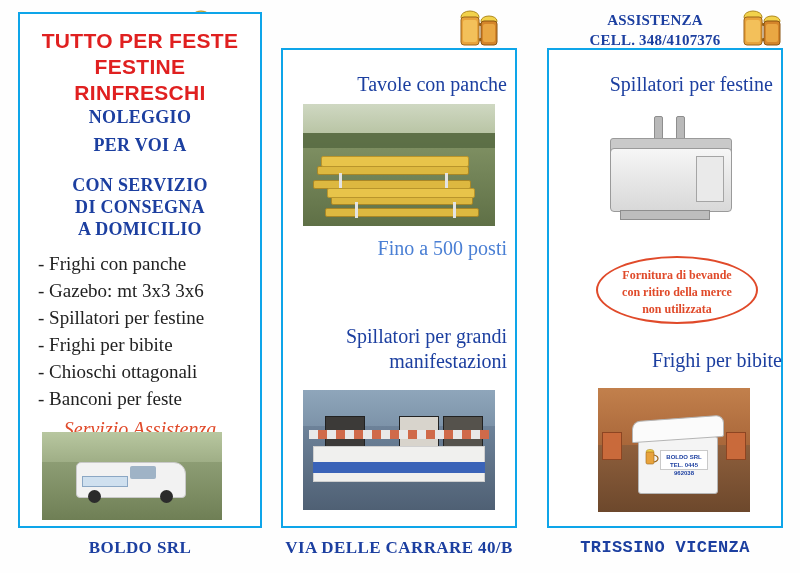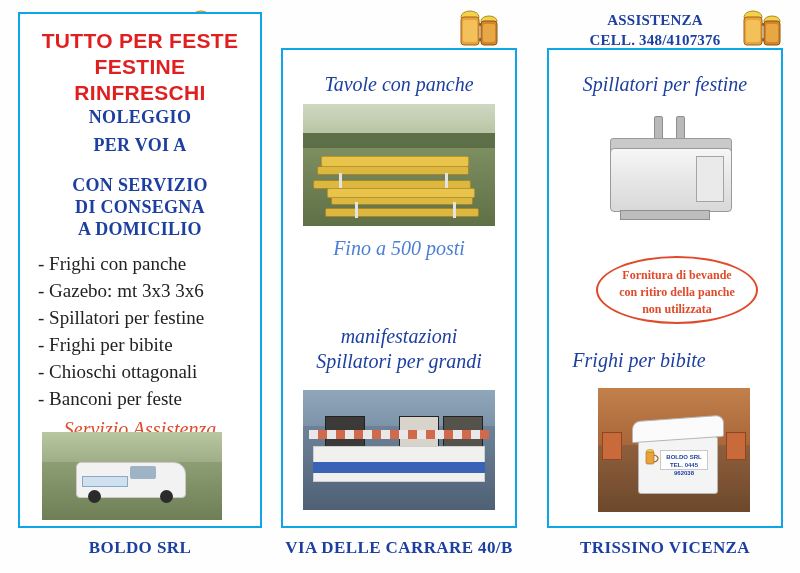--- a/index.html
+++ b/index.html
@@ -216,31 +216,30 @@
   .chair {
     position: absolute; width: 18px; height: 26px; background: #c96a3b;
     border: 1px solid #8d4522; top: 44px;
   }
   #chair-a { left: 4px; }
   #chair-b { left: 128px; }
 
   
   .cap {
     position: absolute;
-    text-align: center;
+    text-align: right;
     color: #1c3fa0;
     font-size: 20px;
     line-height: 25px;
-    font-style: italic;
   }
   #cap-tavole  { left: 291px; top: 72px;  width: 216px; }
   #cap-fino    { left: 291px; top: 236px; width: 216px; color: #4a7fd4; font-size: 20px; }
   #cap-spill-grandi { left: 291px; top: 324px; width: 216px; }
   #cap-spill-fest { left: 557px; top: 72px;  width: 216px; }
-  #cap-frighi  { left: 531px; top: 348px; width: 216px; }
+  #cap-frighi  { left: 566px; top: 348px; width: 216px; }
 
   
   .oval {
     position: absolute;
     left: 596px; top: 256px; width: 162px; height: 68px;
     border: 2px solid #e04a2a;
     border-radius: 50%;
     color: #e04a2a;
     font-weight: bold;
     font-size: 12px;
@@ -255,21 +254,21 @@
   .bottom {
     position: absolute;
     text-align: center;
     color: #1c3fa0;
     font-weight: bold;
     font-size: 17px;
     letter-spacing: .4px;
   }
   #bot-left  { left: 18px;  top: 538px; width: 244px; }
   #bot-mid   { left: 281px; top: 538px; width: 236px; }
-  #bot-right { left: 547px; top: 538px; width: 236px; }
+  #bot-right { left: 547px; top: 538px; width: 236px; font-family: Liberation Mono, monospace; }
 </style>
 </head>
 <body>
 
 <div class="page">
 
   <div class="top-head" id="head-left">
     <div>BOLDO SRL</div>
     <div>TEL. 0445/962038</div>
   </div>
@@ -362,22 +361,22 @@
     <div class="bnc" style="left:28px; top:92px; width:140px; height:7px;"></div>
     <div class="tbl" style="left:24px; top:84px; width:146px; height:8px;"></div>
     <div class="bnc" style="left:22px; top:104px; width:152px; height:7px;"></div>
     <div class="leg" style="left:52px; top:98px; height:16px;"></div>
     <div class="leg" style="left:150px; top:98px; height:16px;"></div>
   </div>
 
   <div class="cap" id="cap-fino">Fino a 500 posti</div>
 
   <div class="cap" id="cap-spill-grandi">
+    <div>Spillatori per grandi</div>
     <div>manifestazioni</div>
-    <div>Spillatori per grandi</div>
   </div>
 
   <div class="photo" id="photo-stand">
     <div class="sky"></div>
     <div class="ground"></div>
     <div class="booth" id="booth-a"></div>
     <div class="booth" id="booth-b"></div>
     <div class="booth" id="booth-c"></div>
     <div class="awning"></div>
     <div class="counter"></div>
@@ -392,21 +391,21 @@
     <div class="tap" id="tap-a"></div>
     <div class="tap" id="tap-b"></div>
     <div class="mach-top"></div>
     <div class="mach-body"></div>
     <div class="mach-panel"></div>
     <div class="mach-tray"></div>
   </div>
 
   <div class="oval">
     <div>Fornitura di bevande</div>
-    <div>con ritiro della panche</div>
+    <div>con ritiro della merce</div>
     <div>non utilizzata</div>
   </div>
 
   <div class="cap" id="cap-frighi">Frighi per bibite</div>
 
   <div class="photo" id="photo-fridge">
     <div class="sky"></div>
     <div class="ground"></div>
     <div class="chair" id="chair-a"></div>
     <div class="chair" id="chair-b"></div>

